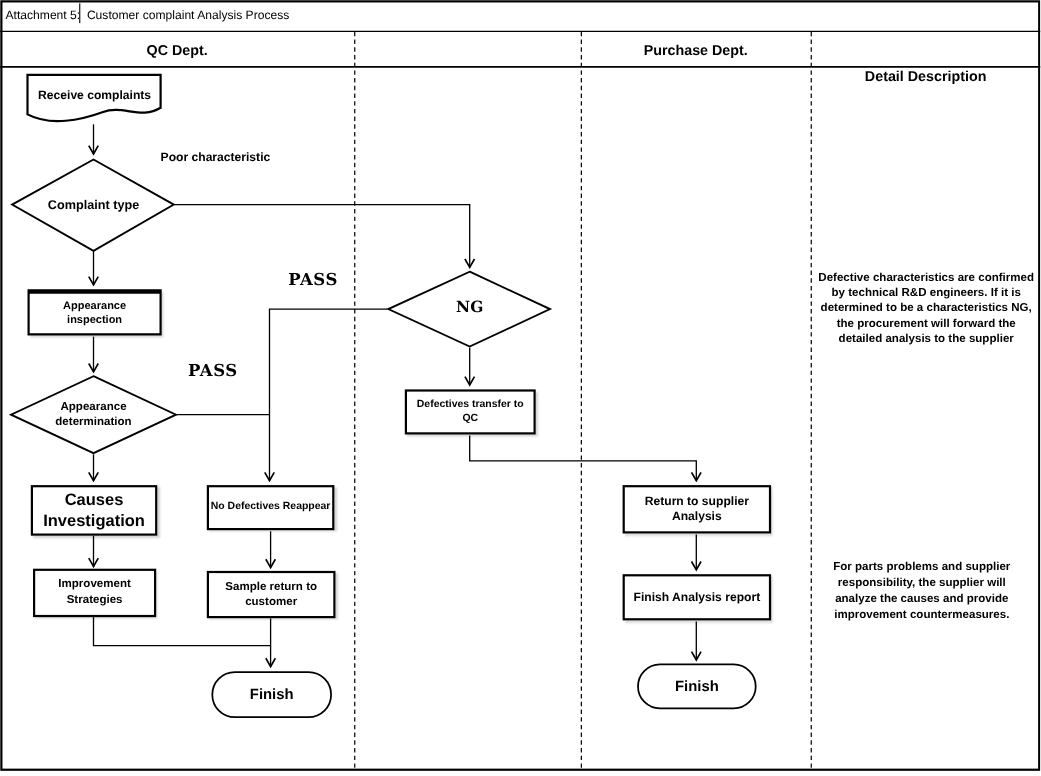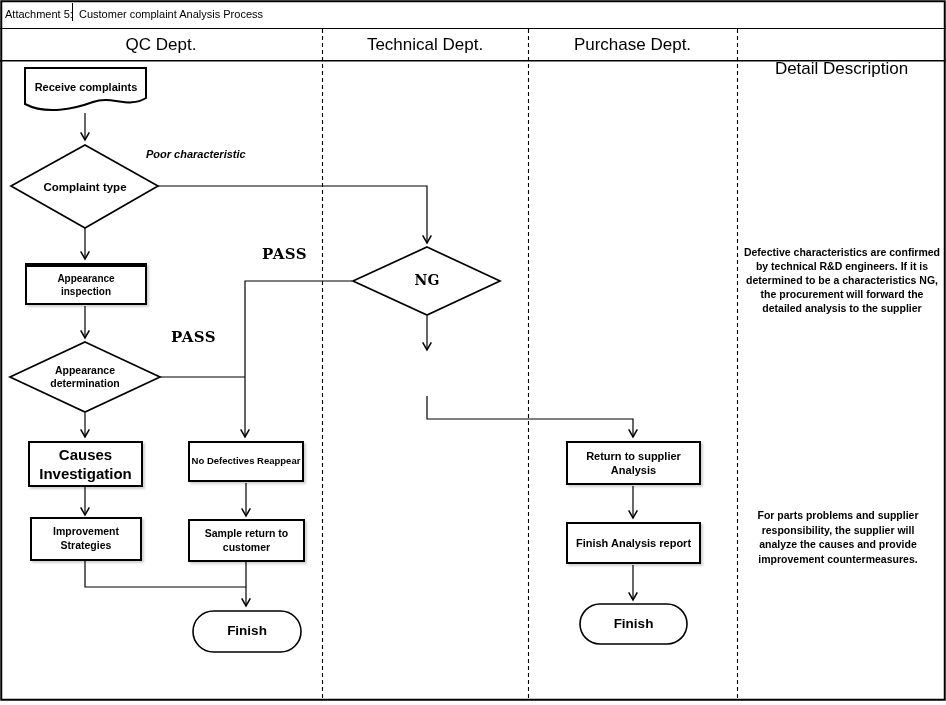--- a/index.html
+++ b/index.html
@@ -6,21 +6,21 @@
   .stage{
     position:relative;width:946px;height:705px;background:#ffffff;
     font-family:"Liberation Sans",sans-serif;color:#000;overflow:hidden;
   }
   svg.layer{position:absolute;left:0;top:0;z-index:1;}
   .abs{position:absolute;z-index:2;}
   .titlebar{left:0;top:0;width:946px;height:28px;display:flex;align-items:center;}
   .title-text{padding-left:5px;font-size:11px;white-space:pre;}
   .cursor{left:72px;top:3px;width:1px;height:18px;background:#000;z-index:3;}
   .col-header{top:30px;height:30px;display:flex;align-items:center;justify-content:center;
-    font-weight:normal;font-size:17px;}
+    font-weight:bold;font-size:13px;}
   .rect-node{
     border:2px solid #000;background:#fff;display:flex;align-items:center;justify-content:center;
     text-align:center;font-weight:bold;font-size:10px;line-height:1.3;white-space:pre-line;
     box-shadow:2px 2px 2px rgba(0,0,0,0.18);box-sizing:border-box;
   }
   .shape-label{
     display:flex;align-items:center;justify-content:center;text-align:center;
     font-weight:bold;white-space:pre-line;line-height:1.25;
   }
   .edge-label{font-weight:bold;font-size:11px;white-space:nowrap;}
@@ -76,21 +76,20 @@
       <rect x="580" y="604" width="107" height="40" rx="20" stroke-width="1.6"></rect>
     </g>
   </svg>
 
   <div class="abs titlebar">
     <span class="title-text">Attachment 5:  Customer complaint Analysis Process</span>
   </div>
   <div class="abs cursor"></div>
 
   <div class="abs col-header" style="left:0;width:322px;">QC Dept.</div>
-  <div class="abs col-header" style="left:322px;width:206px;">Technical Dept.</div>
   <div class="abs col-header" style="left:528px;width:209px;">Purchase Dept.</div>
   <div class="abs col-header" style="left:737px;width:209px;margin-top:24px;">Detail Description</div>
 
   <div class="abs shape-label" style="left:30px;top:74px;width:112px;height:28px;font-size:11px;text-align:right;">Receive complaints</div>
 
   <div class="abs shape-label" style="left:20px;top:178px;width:130px;height:18px;font-size:11.5px;">Complaint type</div>
 
   <div class="abs rect-node" style="left:25px;top:263px;width:122px;height:42px;border-top-width:4px;">Appearance
 inspection</div>
 
@@ -105,28 +104,30 @@
 
   <div class="abs rect-node" style="left:188px;top:441px;width:116px;height:41px;font-size:9.5px;white-space:nowrap;">No Defectives Reappear</div>
 
   <div class="abs rect-node" style="left:188px;top:519px;width:117px;height:43px;font-size:10.5px;">Sample return to
 customer</div>
 
   <div class="abs shape-label" style="left:193px;top:611px;width:108px;height:41px;font-size:13.5px;">Finish</div>
 
   <div class="abs shape-label ng-label" style="left:402px;top:272px;width:50px;height:18px;">NG</div>
 
+  <div class="abs rect-node" style="left:368px;top:354px;width:119px;height:41px;font-size:9.5px;">Defectives transfer to
+QC</div>
 
   <div class="abs rect-node" style="left:566px;top:441px;width:135px;height:44px;font-size:11px;">Return to supplier
 Analysis</div>
 
   <div class="abs rect-node" style="left:566px;top:522px;width:135px;height:42px;font-size:11px;">Finish Analysis report</div>
 
   <div class="abs shape-label" style="left:580px;top:604px;width:107px;height:40px;font-size:13.5px;">Finish</div>
 
-  <div class="abs edge-label" style="left:146px;top:148px;font-style:italic;">Poor characteristic</div>
+  <div class="abs edge-label" style="left:146px;top:137px;">Poor characteristic</div>
   <div class="abs pass-label" style="left:262px;top:245px;">PASS</div>
   <div class="abs pass-label" style="left:171px;top:328px;">PASS</div>
 
   <div class="abs detail-para" style="left:742px;top:245px;width:200px;">Defective characteristics are confirmed by technical R&amp;D engineers. If it is determined to be a characteristics NG, the procurement will forward the detailed analysis to the supplier</div>
   <div class="abs detail-para" style="left:748px;top:508px;width:180px;line-height:14.5px;">For parts problems and supplier responsibility, the supplier will analyze the causes and provide improvement countermeasures.</div>
 
 </div>
 
 </body></html>

